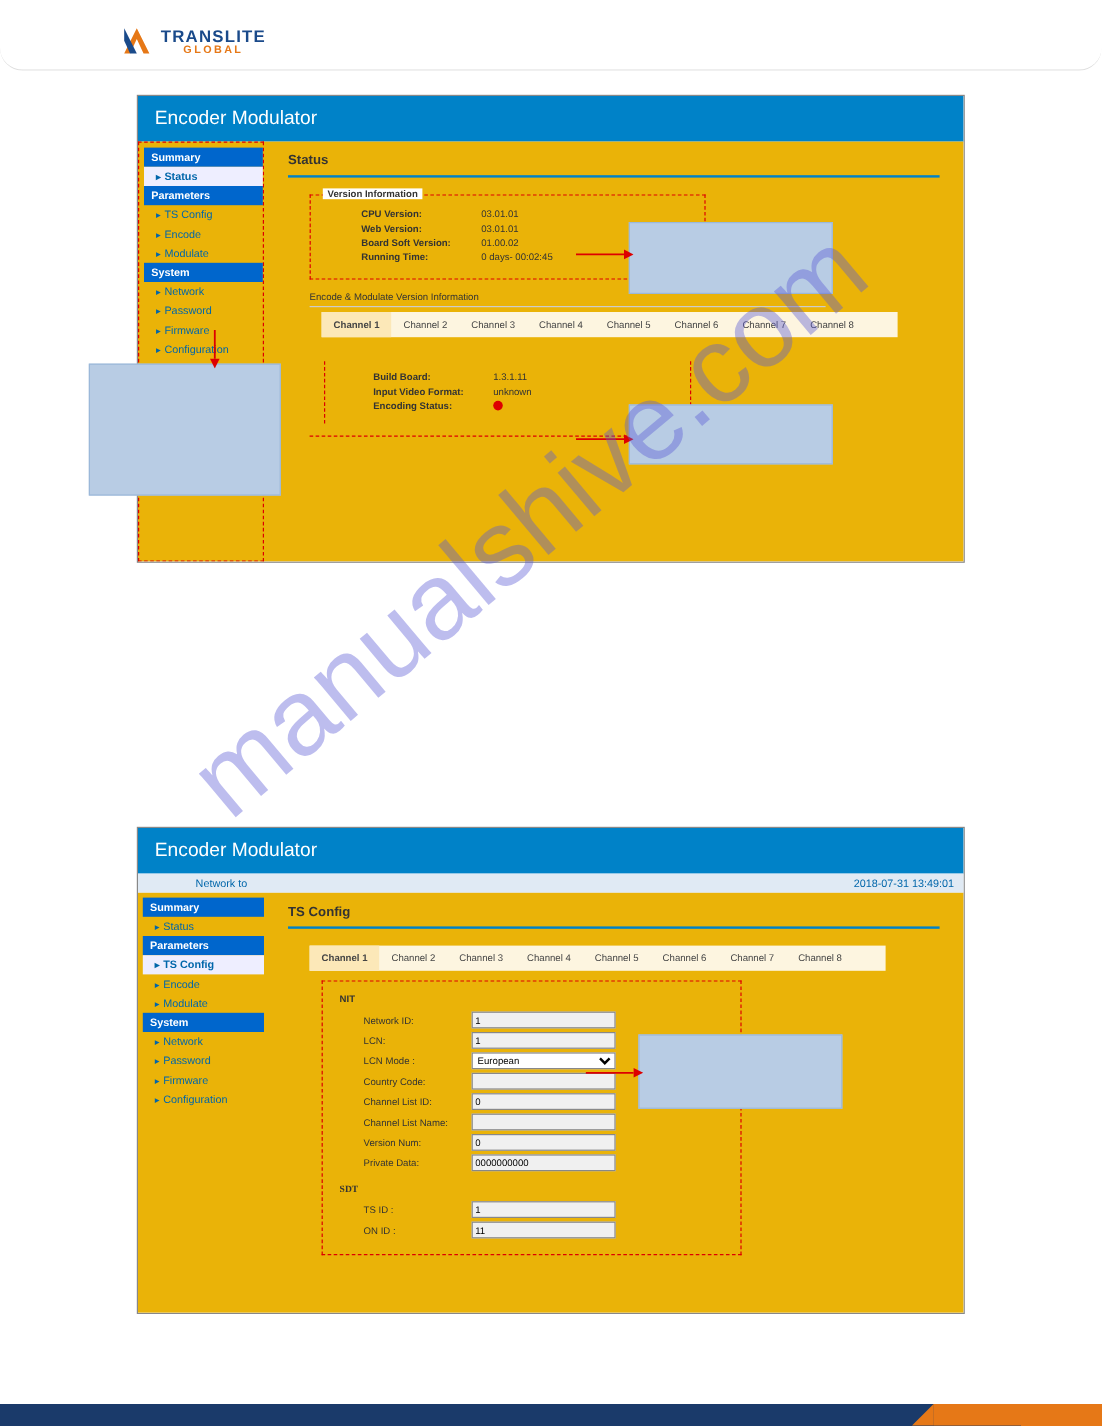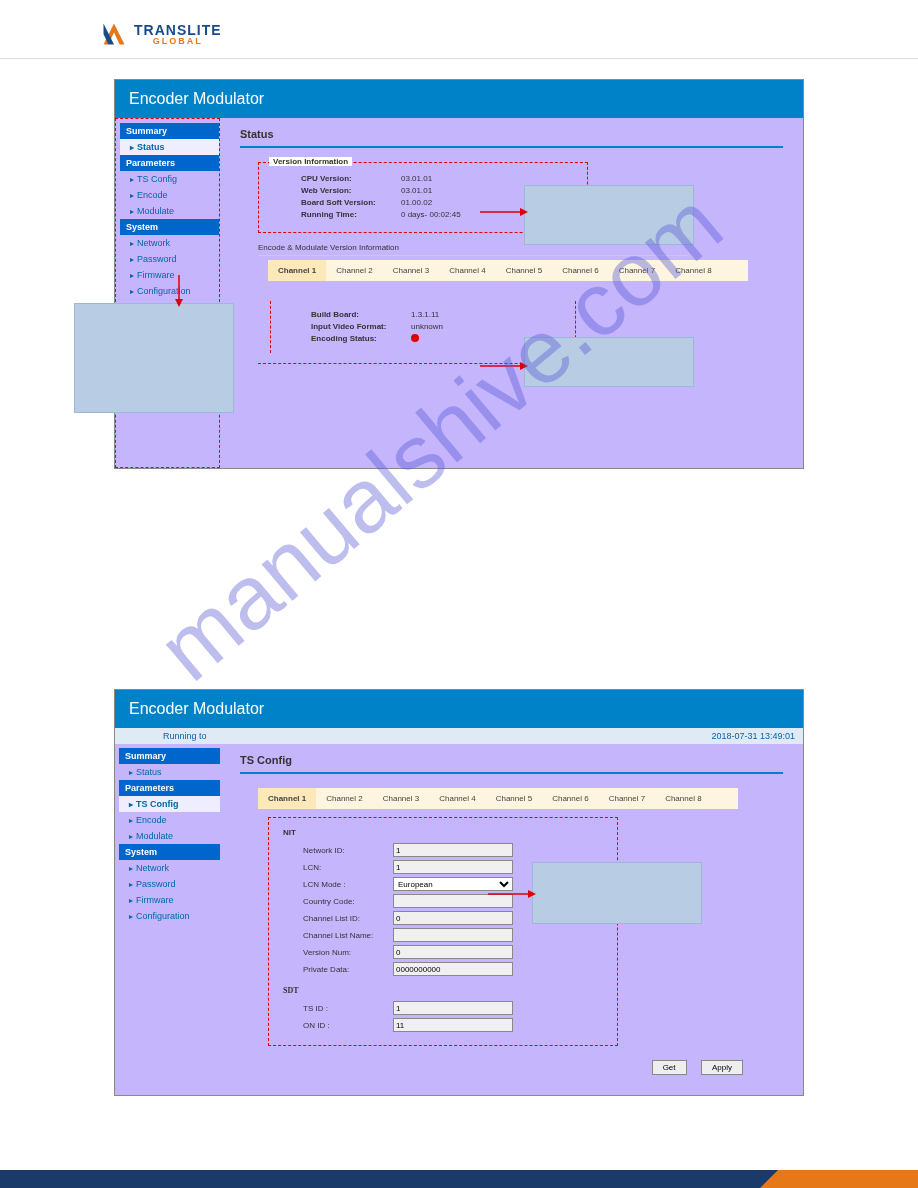--- a/index.html
+++ b/index.html
@@ -1,32 +1,32 @@
 <!DOCTYPE html>
 <html><head>
 <meta charset="utf-8">
 <style>
   * { box-sizing: border-box; margin: 0; padding: 0; }
   body { font-family: Arial, sans-serif; background: #fff; width: 918px; margin: 0 auto; position: relative; }
   
-  .page-header { padding: 20px 100px 10px; border-bottom: 1px solid #ddd; margin-bottom: 20px; }
+  .page-header { padding: 20px 100px 10px; border-bottom: 1px solid #ddd; margin-bottom: 20px; border-radius: 19px; }
   .logo { display: flex; align-items: center; gap: 6px; }
   .logo-icon { width: 28px; height: 28px; }
   .logo-text { display: flex; flex-direction: column; line-height: 1; }
   .logo-main { color: #1a4a8a; font-weight: bold; font-size: 14px; letter-spacing: 1px; }
   .logo-sub { color: #e67817; font-weight: bold; font-size: 9px; letter-spacing: 2px; text-align: center; }
 
   .screenshot-wrap { margin: 0 auto 40px; width: 690px; position: relative; }
   .screenshot { border: 1px solid #888; background: #fff; position: relative; overflow: hidden; }
   
   .title-bar { background: #0082c8; color: #fff; padding: 10px 14px; font-size: 16px; }
   .welcome-bar { background: #e0eaf4; color: #0066aa; font-size: 9px; padding: 3px 8px; display: flex; justify-content: space-between; }
   .welcome-left { margin-left: 40px; }
   
-  .app-body { display: flex; min-height: 350px; background: #c4b5fd; }
+  .app-body { display: flex; min-height: 350px; background: #eab308; }
   .sidebar { width: 105px; padding: 4px 0 4px 4px; font-size: 9px; position: relative; }
   .sidebar.dashed { border: 1px dashed #d00; }
   .nav-section-h { background: #0066cc; color: #fff; padding: 3px 6px; font-weight: bold; font-size: 9px; }
   .nav-item { color: #0066aa; padding: 3px 4px 3px 10px; cursor: pointer; position: relative; }
   .nav-item.active { background: #eef; font-weight: bold; }
   .nav-caret::before { content: "▸"; color: #0066aa; margin-right: 3px; font-size: 8px; }
   
   .main { flex: 1; padding: 10px 20px; }
   .page-title { font-size: 11px; font-weight: bold; color: #333; margin-bottom: 6px; }
   .hr-line { border-top: 2px solid #0082c8; margin-bottom: 14px; }
@@ -171,21 +171,21 @@
     <polygon points="3,24 7,32 11,24" class="arrow-head"></polygon>
   </svg>
 </div>
 
 <div style="height:180px;"></div>
 
 <div class="screenshot-wrap">
   <div class="screenshot">
     <div class="title-bar">Encoder Modulator</div>
     <div class="welcome-bar">
-      <span class="welcome-left">Running to</span>
+      <span class="welcome-left">Network to</span>
       <span>2018-07-31 13:49:01</span>
     </div>
     <div class="app-body">
       <div class="sidebar">
         <div class="nav-section-h">Summary</div>
         <div class="nav-item nav-caret">Status</div>
         <div class="nav-section-h">Parameters</div>
         <div class="nav-item active nav-caret">TS Config</div>
         <div class="nav-item nav-caret">Encode</div>
         <div class="nav-item nav-caret">Modulate</div>
@@ -245,24 +245,20 @@
           <div class="form-section-h" style="margin-top:10px;font-family:Liberation Serif, serif;">SDT</div>
           <div class="form-row">
               <span class="form-label">TS ID :</span>
               <input class="form-input" value="1" style="">
             </div>
           <div class="form-row">
               <span class="form-label">ON ID :</span>
               <input class="form-input" value="11" style="">
             </div>
         </div>
-        <div class="btn-row">
-          <button class="btn">Get</button>
-          <button class="btn">Apply</button>
-        </div>
       </div>
     </div>
   </div>
   <div class="blue-box" style="top:173px; left:418px; width:170px; height:62px;"></div>
   <svg class="red-arrow" style="top:198px; left:374px; width:48px; height:14px;">
     <line x1="0" y1="7" x2="40" y2="7" class="arrow-line"></line>
     <polygon points="40,3 48,7 40,11" class="arrow-head"></polygon>
   </svg>
 </div>
 

